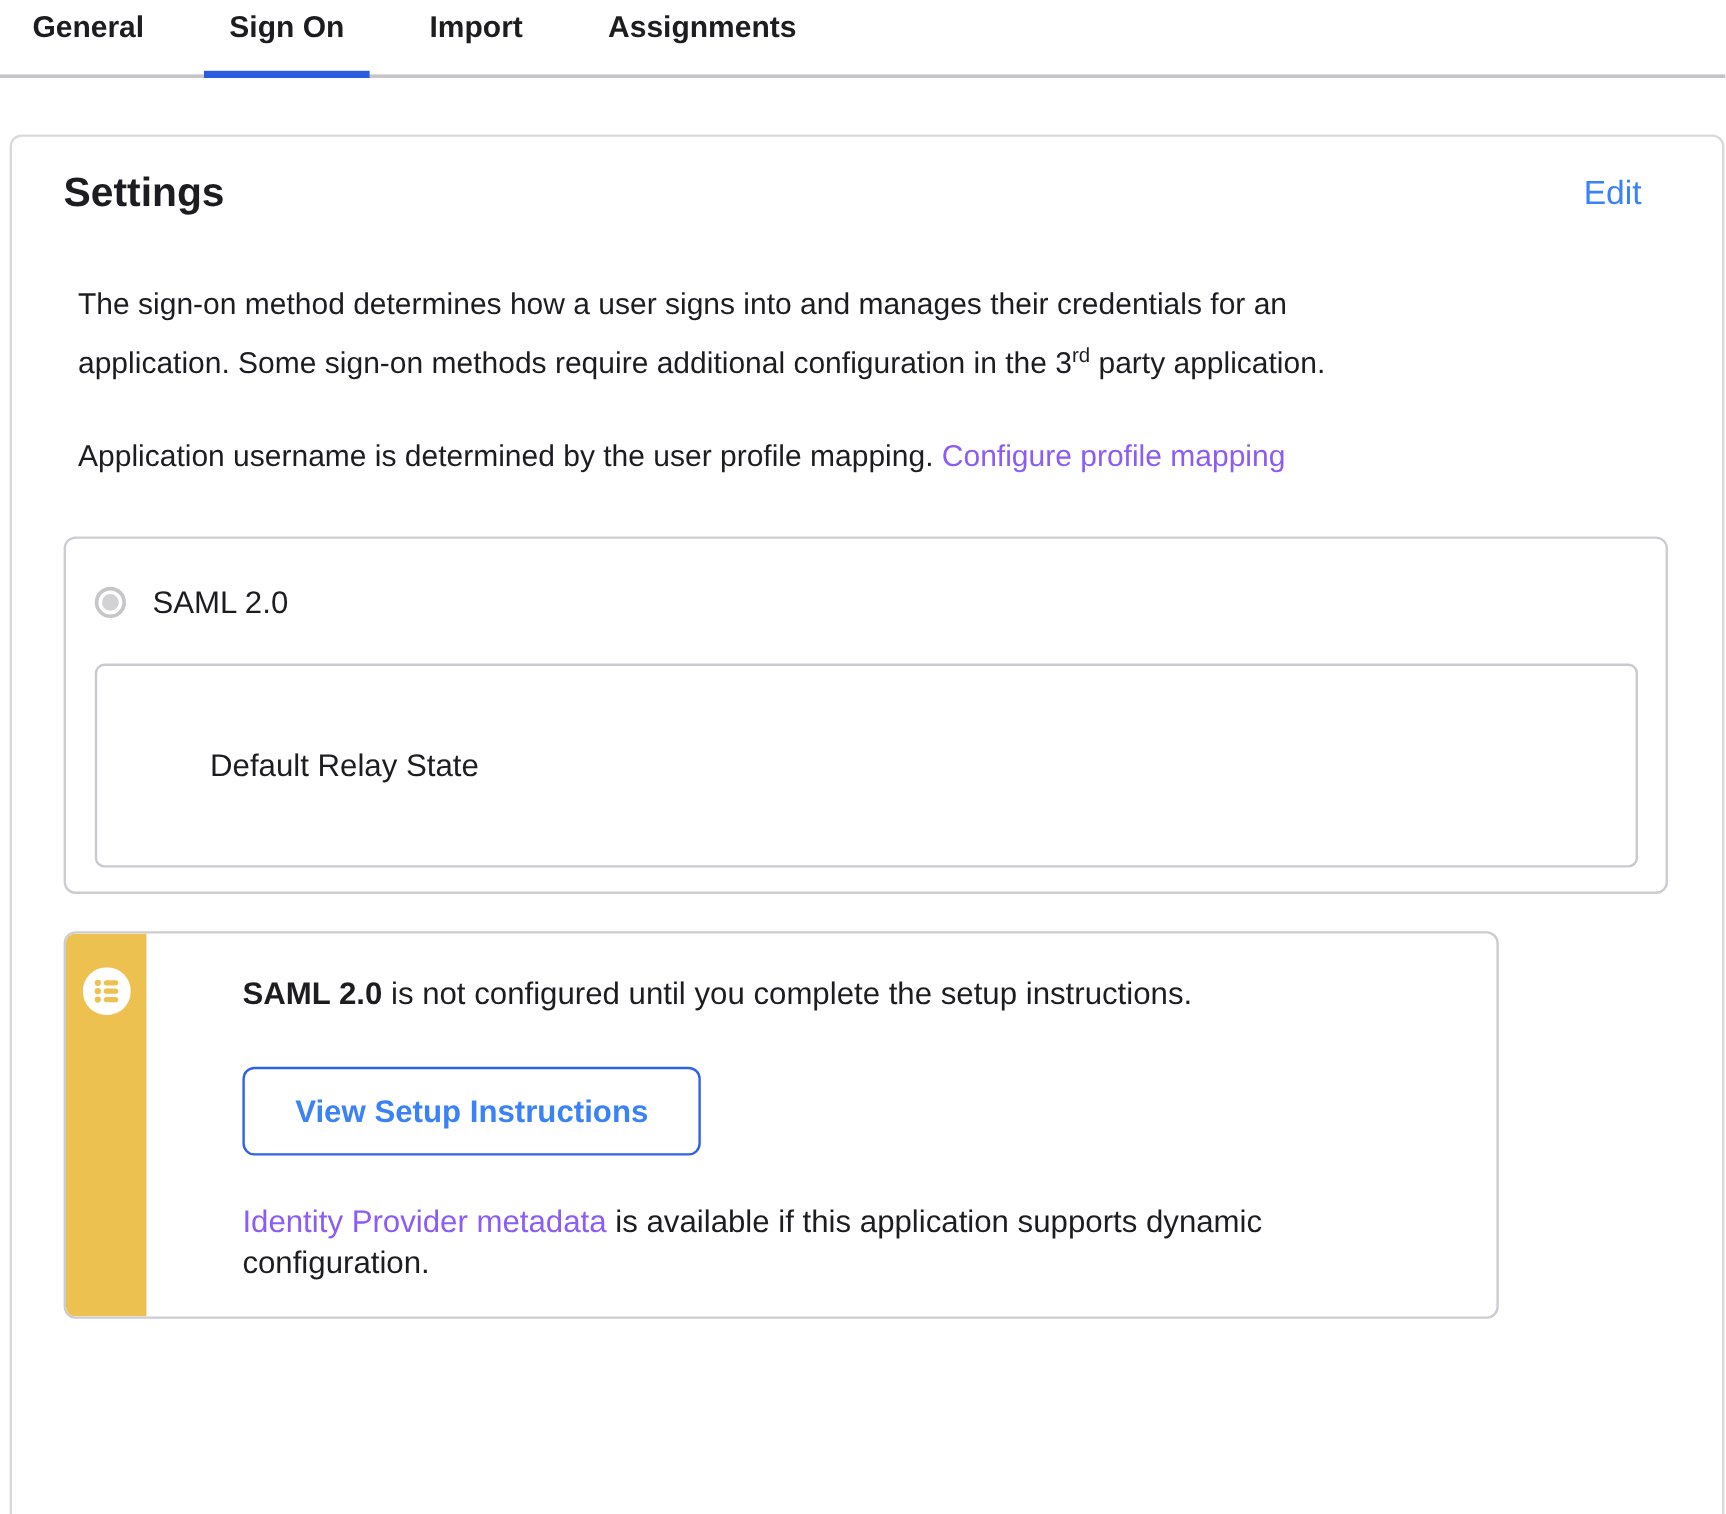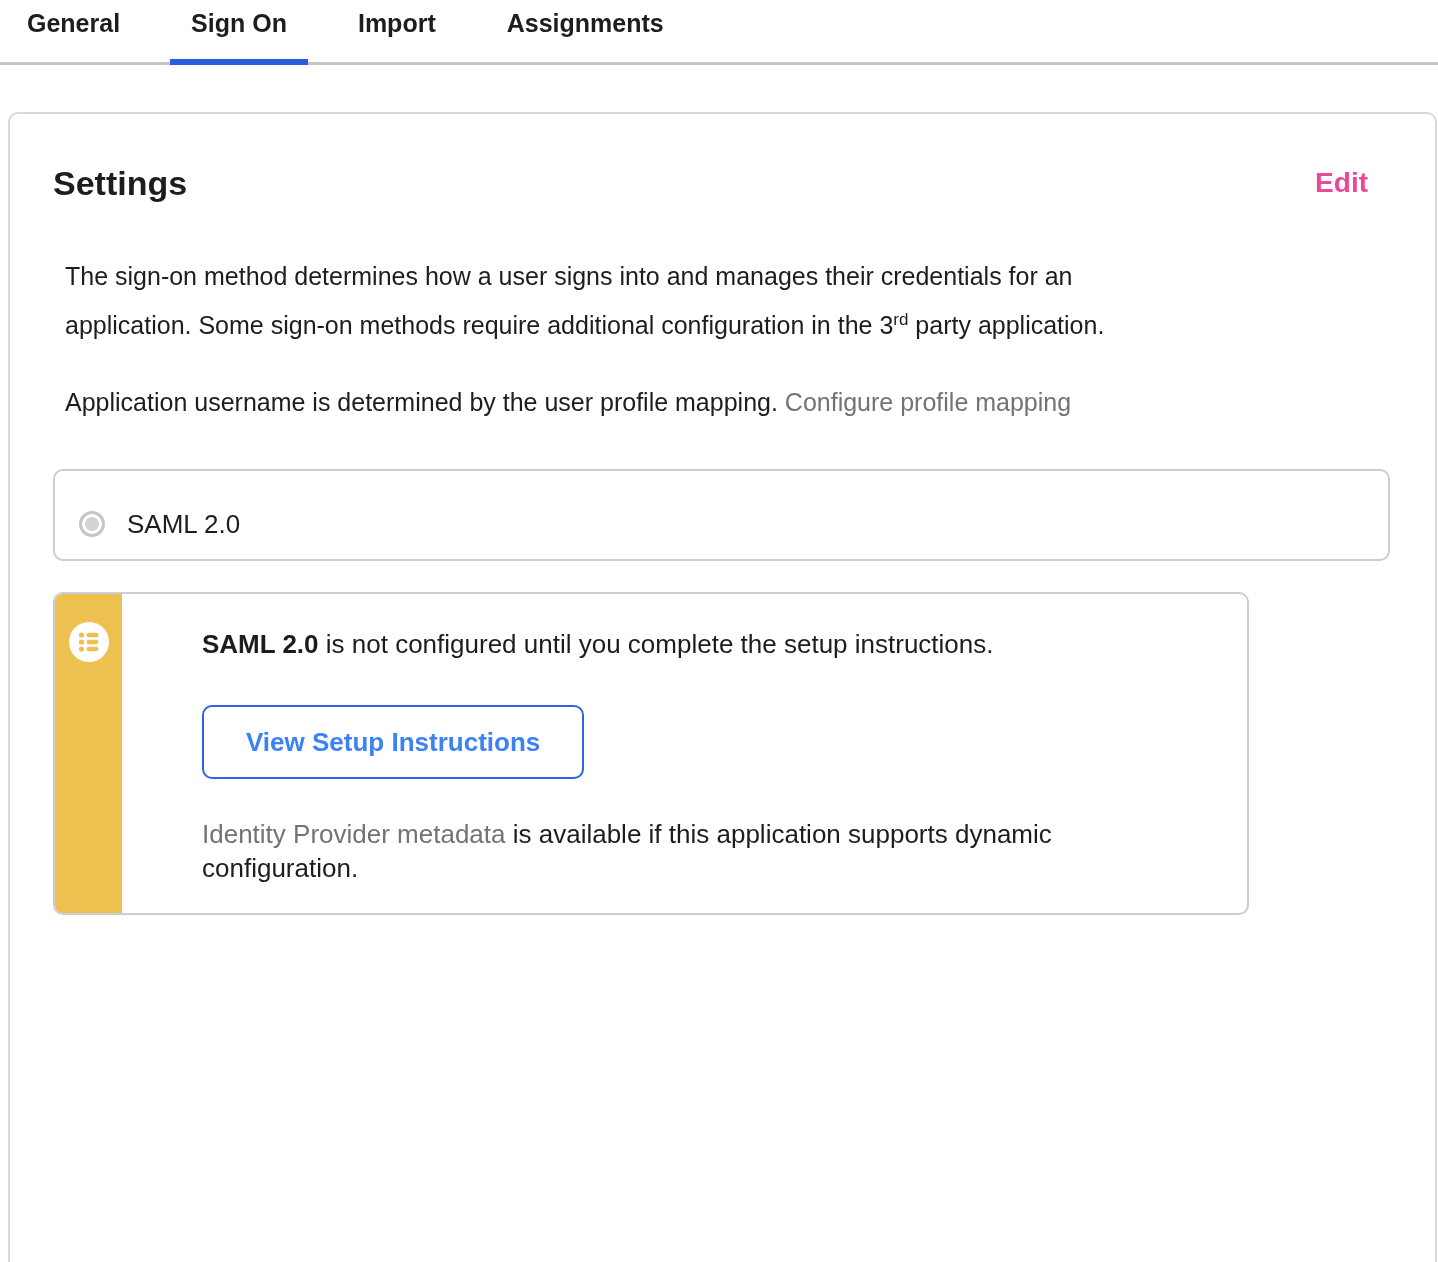--- a/index.html
+++ b/index.html
@@ -44,51 +44,51 @@
     width: 1429px;
     height: 1400px; 
     border: 2px solid #d9d9dc;
     border-radius: 10px;
     padding: 0 43px;
   }
   .card-header {
     display: flex;
     justify-content: space-between;
     align-items: center;
-    padding-top: 48px;
+    padding-top: 26px;
   }
   .card-title {
     font-size: 34px;
     font-weight: 700;
     line-height: 42px;
   }
   .edit-link {
     font-size: 28px;
-    font-weight: 700;
-    color: #ec4899;
+    font-weight: 400;
+    color: #3b82f6;
     margin-right: 24px;
     cursor: pointer;
     text-decoration: none;
   }
 
   .section-heading {
     margin: 103px 0 0 12px;
     font-size: 30px;
     font-weight: 700;
     line-height: 38px;
   }
   .para {
     margin: 48px 0 0 12px;
     font-size: 25px;
     line-height: 49px;
     max-width: 1300px;
   }
   .para.second { margin-top: 28px; }
   .para sup { font-size: 17px; line-height: 0; }
-  a.inline-link { color: #737373; text-decoration: none; cursor: pointer; }
+  a.inline-link { color: #8b5cf6; text-decoration: none; cursor: pointer; }
 
   
   .method-box {
     margin-top: 42px;
     width: 1337px;
     border: 2px solid #cccdd2;
     border-radius: 10px;
     padding: 38px 23px 20px 24px;
   }
   .radio-row {
@@ -193,20 +193,23 @@
   </div>
 
   <div class="para second">
     <span>Application username is determined by the user profile mapping. </span><a class="inline-link">Configure profile mapping</a>
   </div>
 
   <div class="method-box">
     <div class="radio-row">
       <span class="radio"></span>
       <span class="radio-label">SAML 2.0</span>
+    </div>
+    <div class="relay-box">
+      <span class="relay-label">Default Relay State</span>
     </div>
   </div>
 
   <div class="callout">
     <div class="callout-strip">
       <svg width="40" height="40" viewBox="0 0 40 40">
         <circle cx="20" cy="20" r="20" fill="#ffffff"></circle>
         <circle cx="12.5" cy="13" r="2.6" fill="#edc14f"></circle>
         <rect x="17.5" y="10.8" width="12" height="4.4" rx="2.2" fill="#edc14f"></rect>
         <circle cx="12.5" cy="20" r="2.6" fill="#edc14f"></circle>

